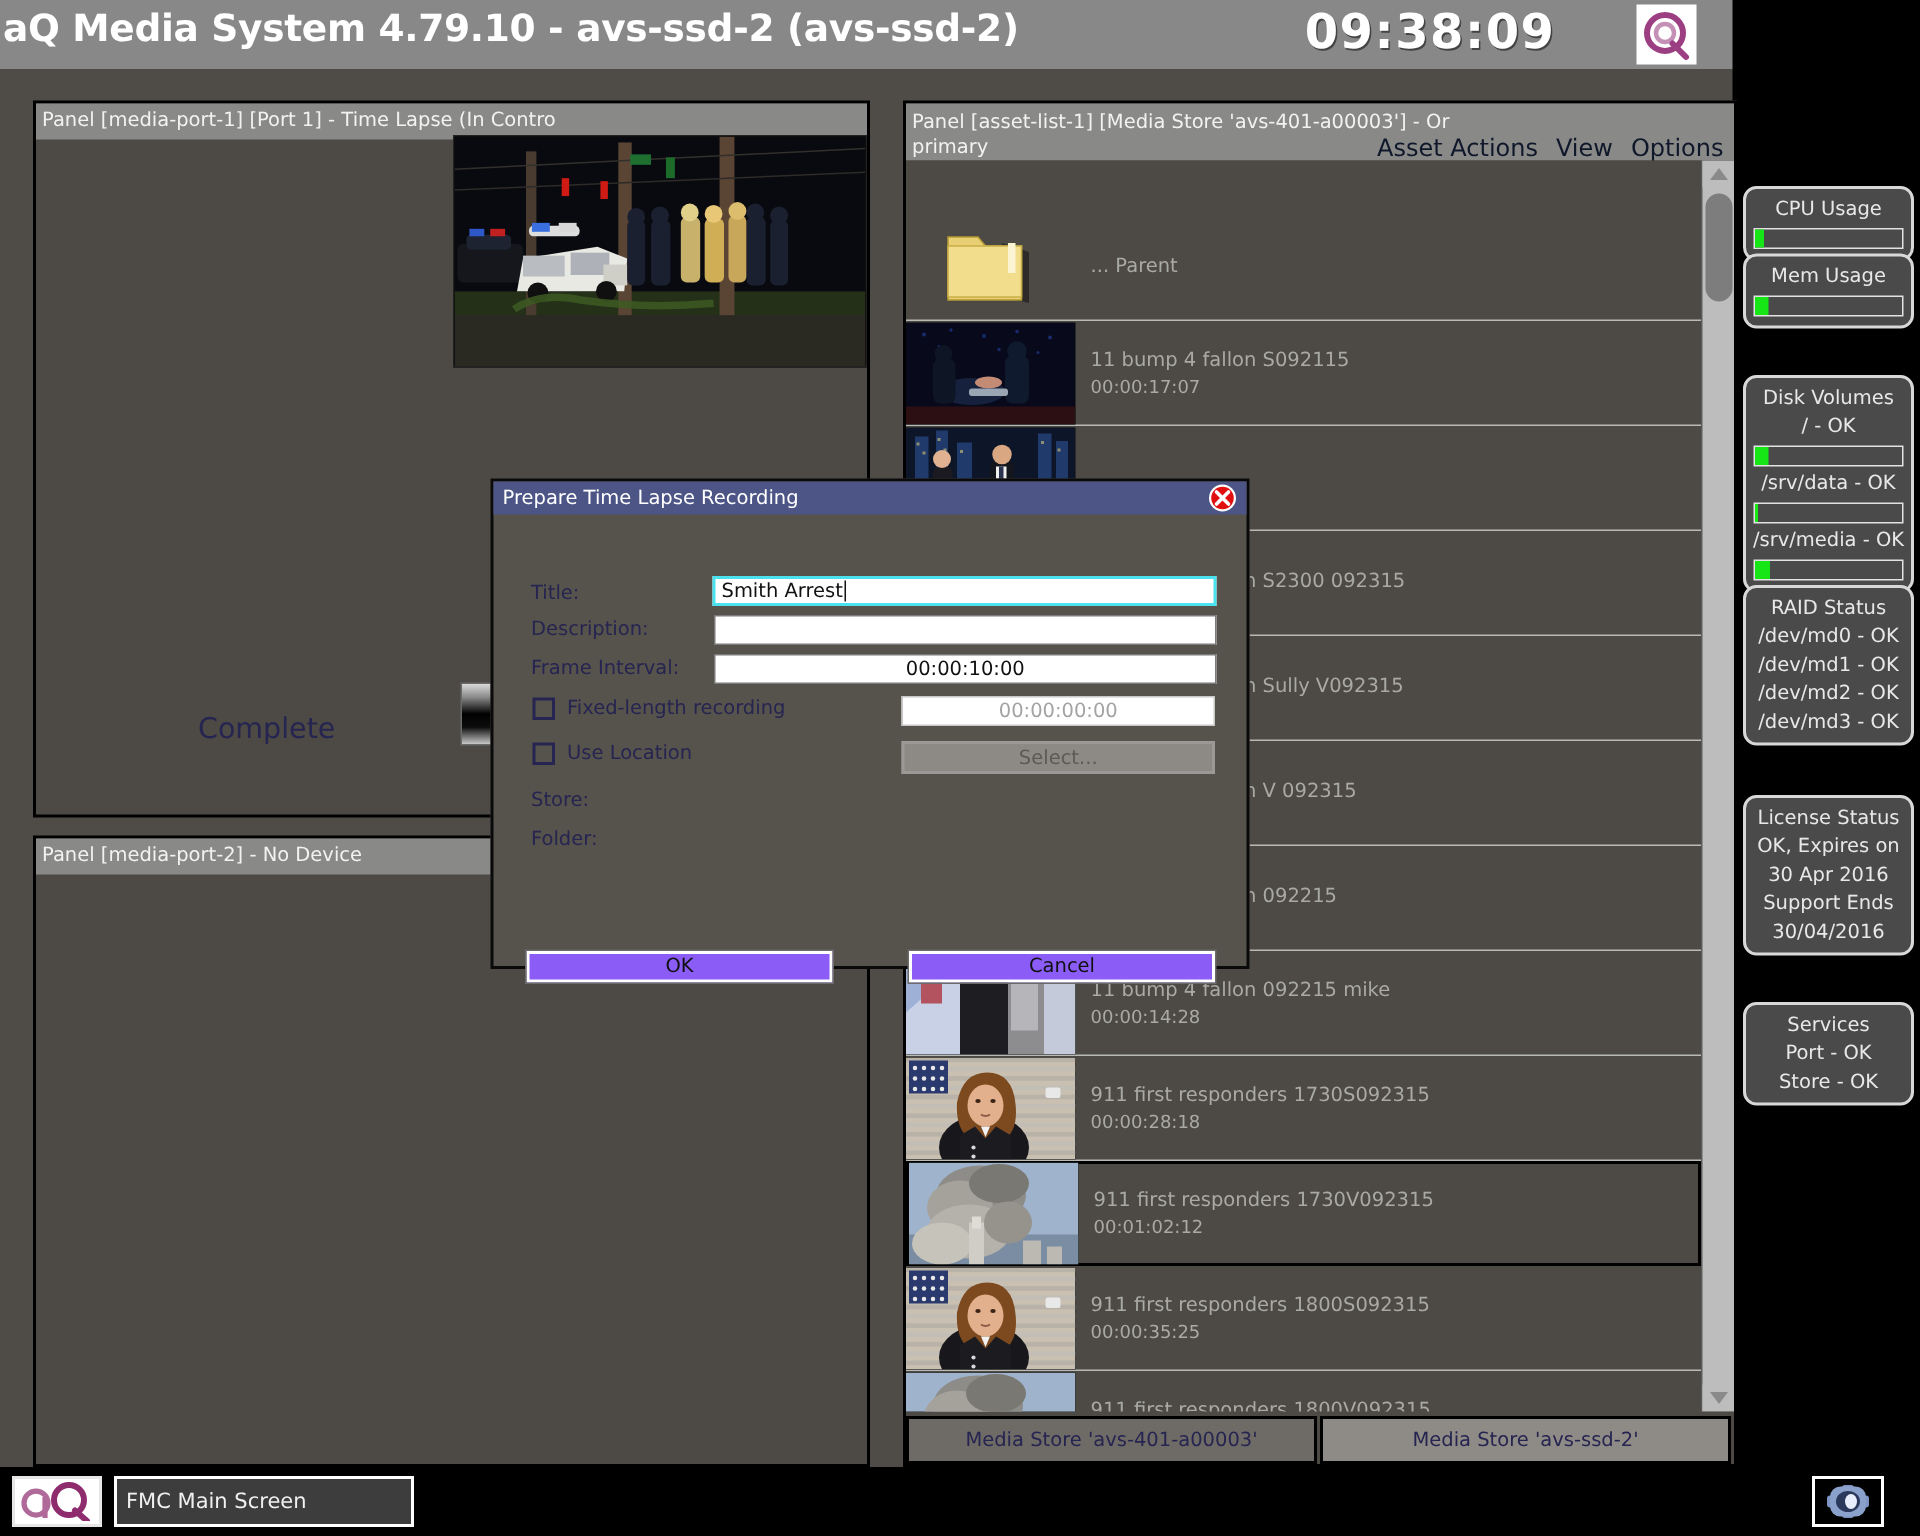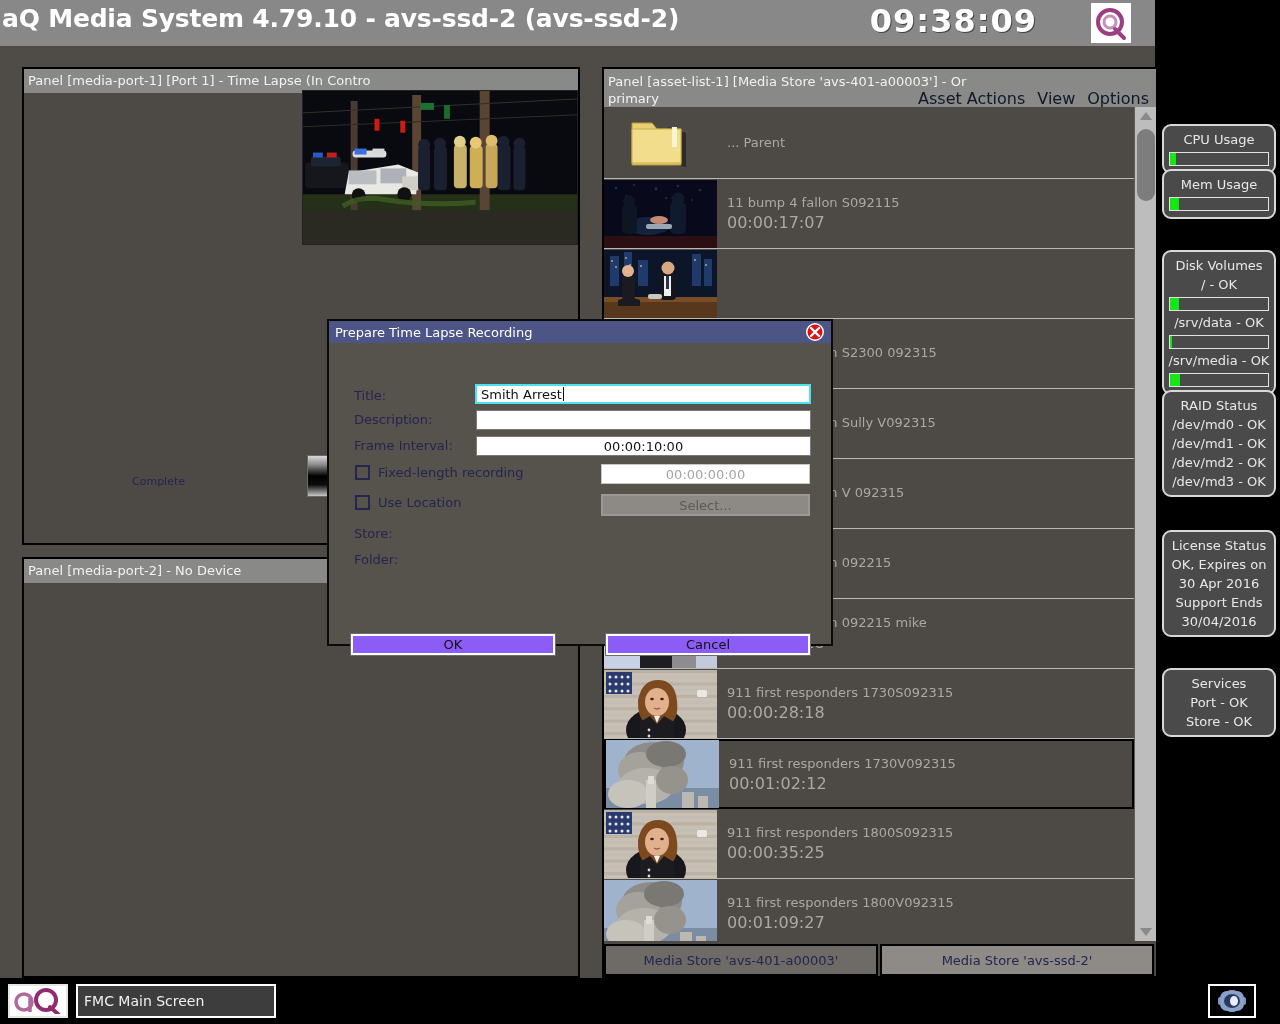--- a/index.html
+++ b/index.html
@@ -63,21 +63,21 @@
 
   
   #panel-port1{ left:22px; top:21px; width:558px; height:478px; }
   .video-wrap{
     position:absolute; left:278px; top:21px; width:276px; height:155px;
     border:1px solid #222; background:#000; overflow:hidden;
   }
   .video-scene{ position:absolute; inset:0; }
   .complete-label{
     position:absolute; left:108px; top:406px;
-    font-size:11px; color:#262450;
+    font-size:19px; color:#262450;
   }
   .grad-btn{
     position:absolute; left:283px; top:386px; width:46px; height:42px;
     background:linear-gradient(180deg,#d8d8d8 0%, #8a8a8a 22%, #000 50%, #0d0d0d 72%, #c8c8c8 100%);
     border:1px solid #6a6a6a;
   }
 
   #panel-port2{ left:22px; top:511px; width:558px; height:421px; }
 
   
@@ -91,24 +91,24 @@
     position:relative; height:70px; border-bottom:1px solid #b9b9b5;
     display:flex; align-items:center; background:#4d4a45;
   }
   .asset-row.selected{ border:2px solid #000; height:70px; }
   .asset-thumb{
     width:113px; height:68px; margin-right:10px; flex:0 0 113px;
     overflow:hidden; position:relative; background:#111;
   }
   .asset-text{ display:flex; flex-direction:column; gap:3px; }
   .asset-name{ font-size:13px; color:#a9a9a5; }
-  .asset-dur{ font-size:16px; color:#a9a9a5; }
+  .asset-dur{ font-size:12px; color:#a9a9a5; }
   .folder-row{
     position:relative; height:72px; display:flex; align-items:center;
-    border-bottom:1px solid #b9b9b5; background:#4d4a45;
+    border-bottom:1px solid #b9b9b5; background:#4d4a45;margin-top:35px;
   }
   .folder-ico{ width:113px; flex:0 0 113px; display:flex; justify-content:center; }
   .folder-label{ font-size:13px; color:#a9a9a5; margin-left:10px; }
 
   
   .vscroll{
     position:absolute; right:0; top:0; width:22px; bottom:0;
     background:#bdbdbd; border-left:1px solid #5c5c5c;
   }
   .vs-btn{

